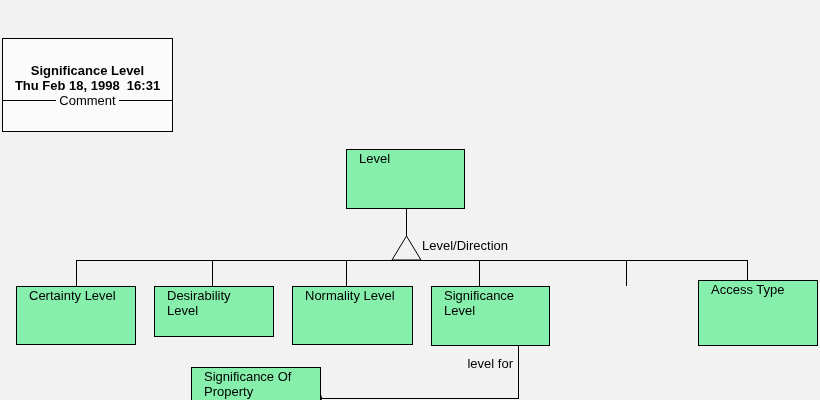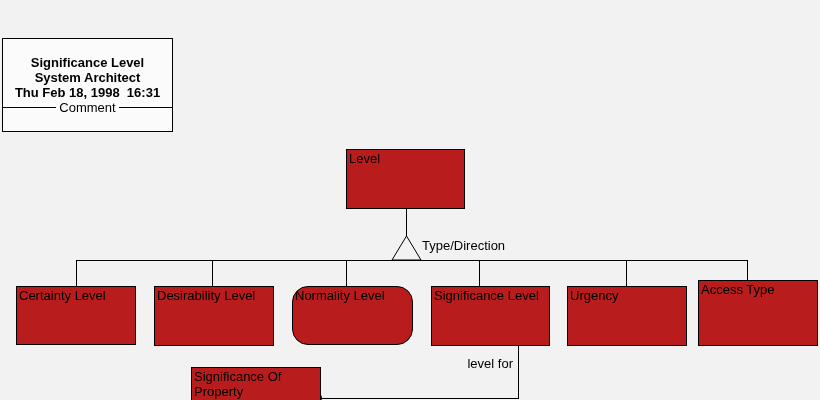--- a/index.html
+++ b/index.html
@@ -42,22 +42,22 @@
     flex: 1;
     border-top: 1px solid #000;
     height: 0;
   }
   .info-sep .sep-label { padding: 0 3px; }
 
   
   .ebox {
     position: absolute;
     border: 1px solid #000;
-    background: #b91c1c;
-    padding: 1px 2px;
+    background: #86efac;
+    padding: 1px 12px;
     text-align: left;
     line-height: 15px;
     overflow: hidden;
   }
 
   
   .hline, .vline { position: absolute; background: #000; }
   .hline { height: 1px; }
   .vline { width: 1px; }
 
@@ -73,64 +73,60 @@
   .free-label { position: absolute; white-space: nowrap; line-height: 14px; }
   .italic { }
 </style>
 </head>
 <body>
 
 <div id="canvas">
 
   <div class="info-block">
     <div class="info-bold">Significance Level</div>
-    <div class="info-bold">System Architect</div>
     <div class="info-bold">Thu Feb 18, 1998  16:31</div>
     <div class="info-sep">
       <span class="rule"></span>
       <span class="sep-label">Comment</span>
       <span class="rule"></span>
     </div>
   </div>
 
   <div class="ebox" style="left:346px; top:113px; width:119px; height:60px;">
     <span>Level</span>
   </div>
 
   <div class="vline" style="left:406px; top:173px; height:27px;"></div>
 
   <svg class="tri" style="left:391px; top:199px;" width="31" height="26">
     <polygon points="15.5,1 1,25 30,25" fill="#f2f2f2" stroke="#000" stroke-width="1"></polygon>
   </svg>
 
-  <div class="free-label" style="left:422px; top:203px;">Type/Direction</div>
+  <div class="free-label" style="left:422px; top:203px;">Level/Direction</div>
 
   <div class="hline" style="left:76px; top:224px; width:672px;"></div>
 
   <div class="vline" style="left:76px;  top:224px; height:26px;"></div>
   <div class="vline" style="left:212px; top:224px; height:26px;"></div>
   <div class="vline" style="left:346px; top:224px; height:26px;"></div>
   <div class="vline" style="left:479px; top:224px; height:26px;"></div>
   <div class="vline" style="left:626px; top:224px; height:26px;"></div>
   <div class="vline" style="left:747px; top:224px; height:20px;"></div>
 
   <div class="ebox" style="left:16px; top:250px; width:120px; height:59px;">
     <span>Certainty Level</span>
   </div>
-  <div class="ebox" style="left:154px; top:250px; width:120px; height:60px;">
+  <div class="ebox" style="left:154px; top:250px; width:120px; height:51px;">
     <span>Desirability Level</span>
   </div>
-  <div class="ebox" style="left:292px; top:250px; width:121px; height:59px;border-radius:16px;">
+  <div class="ebox" style="left:292px; top:250px; width:121px; height:59px;">
     <span>Normality Level</span>
   </div>
   <div class="ebox" style="left:431px; top:250px; width:119px; height:60px;">
     <span>Significance Level</span>
-  </div>
-  <div class="ebox" style="left:567px; top:250px; width:120px; height:60px;">
-    <span>Urgency</span>
   </div>
   <div class="ebox" style="left:698px; top:244px; width:120px; height:66px;">
     <span>Access Type</span>
   </div>
 
   <div class="vline" style="left:518px; top:310px; height:52px;"></div>
   <div class="hline" style="left:317px; top:362px; width:202px;"></div>
   <div class="dot" style="left:312px; top:357px;"></div>
 
   <div class="free-label italic" style="left:450px; top:321px; width:63px; text-align:right;">level for</div>

